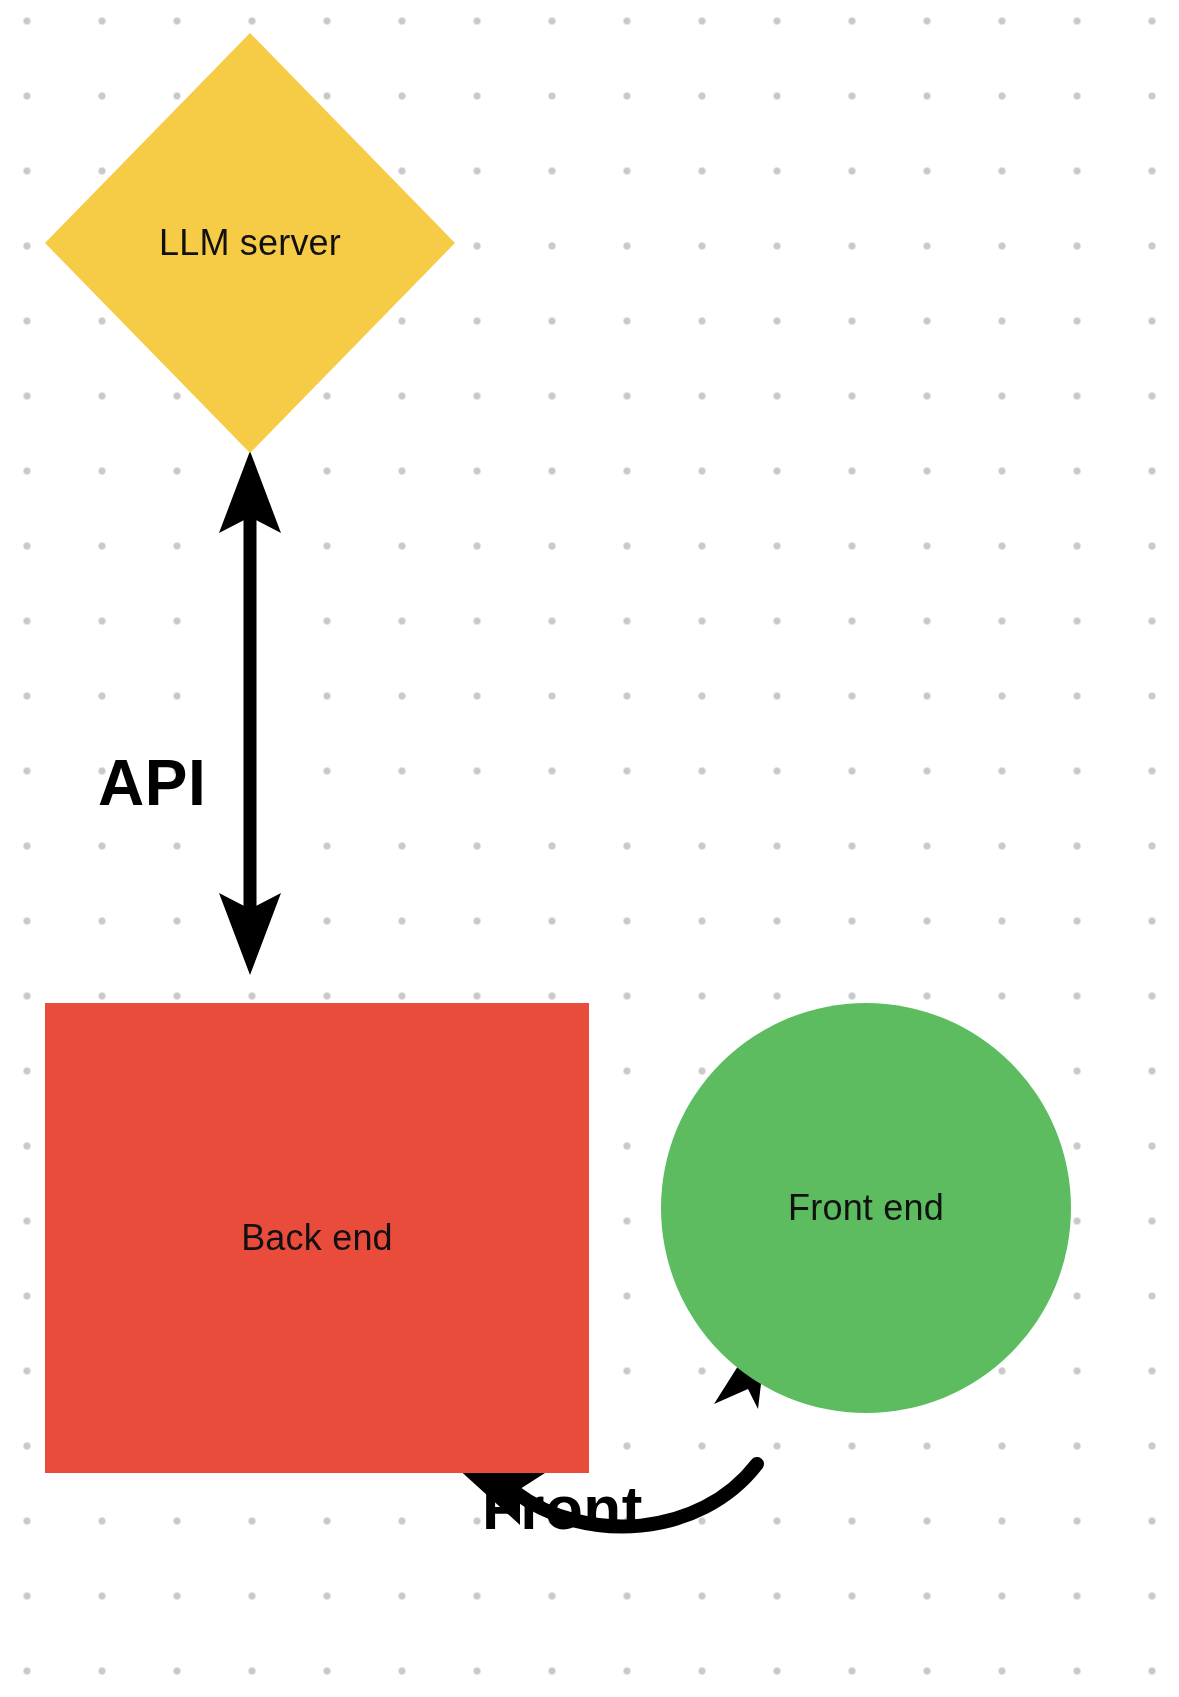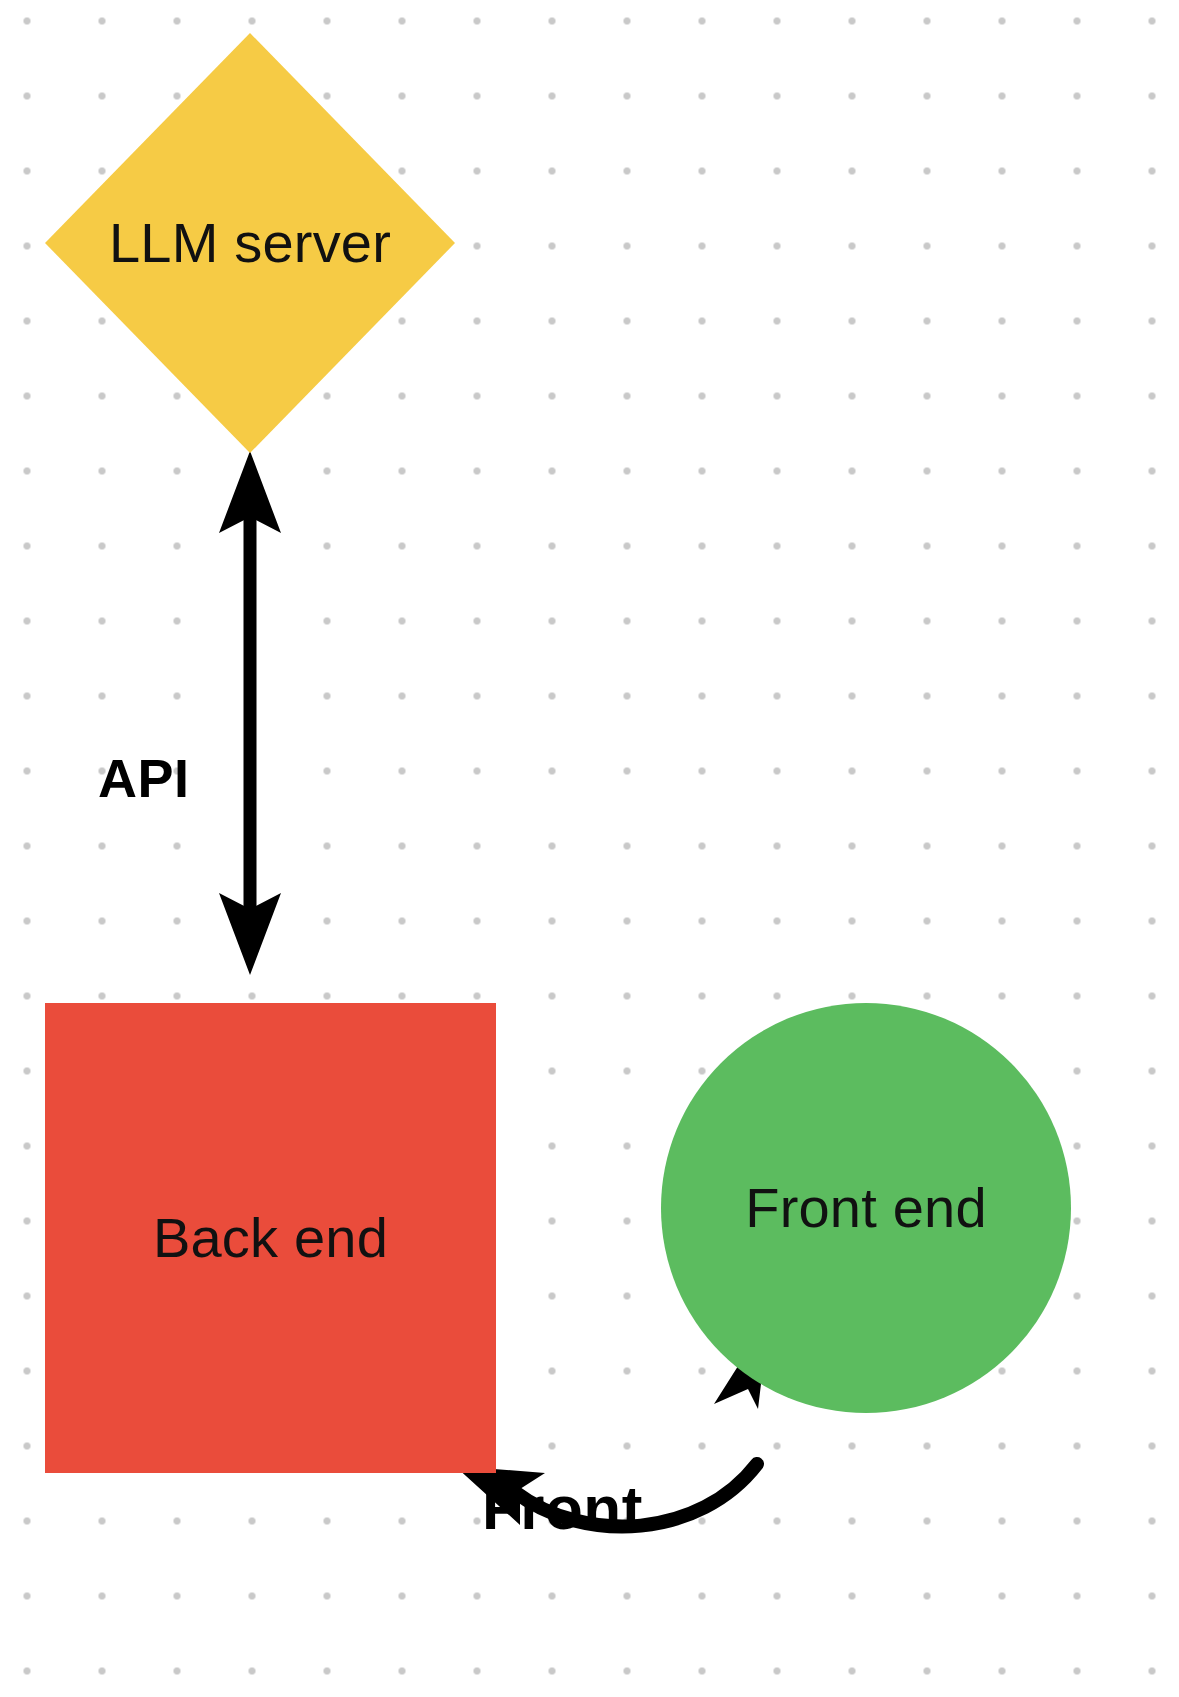--- a/index.html
+++ b/index.html
@@ -22,21 +22,21 @@
     background-position: 23.5px 17.5px;
   }
 
   
   .node {
     position: absolute;
     display: flex;
     align-items: center;
     justify-content: center;
     color: #111111;
-    font-size: 56px;
+    font-size: 36px;
     font-weight: 400;
     letter-spacing: 0.2px;
     line-height: 1;
     -webkit-font-smoothing: antialiased;
   }
 
   
   #node-llm-server {
     left: 45px;
     top: 33px;
@@ -51,21 +51,21 @@
   }
   #node-llm-server .node-label {
     position: relative;
     z-index: 2;
   }
 
   
   #node-back-end {
     left: 45px;
     top: 1003px;
-    width: 451px;
+    width: 544px;
     height: 470px;
   }
   #node-back-end .shape {
     position: absolute;
     inset: 0;
     background: #ea4c3b;
   }
   #node-back-end .node-label {
     position: relative;
     z-index: 2;
@@ -103,21 +103,21 @@
   .edge-label {
     position: absolute;
     color: #000000;
     font-weight: bold;
     line-height: 1;
     white-space: nowrap;
   }
   #edge-label-api {
     left: 98px;
     top: 751px;
-    font-size: 54px;
+    font-size: 64px;
     letter-spacing: 0.5px;
   }
   #edge-label-webrtc {
     left: 482px;
     top: 1477px;
     font-size: 62px;
     letter-spacing: 0.5px;
   }
 </style>
 </head>

